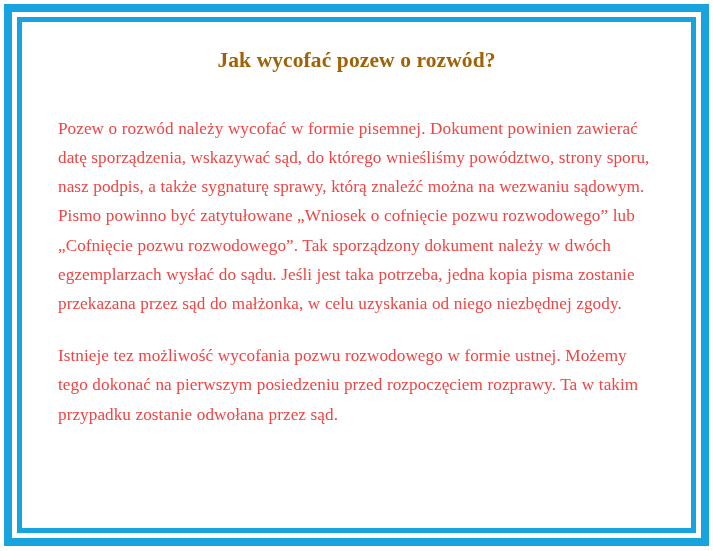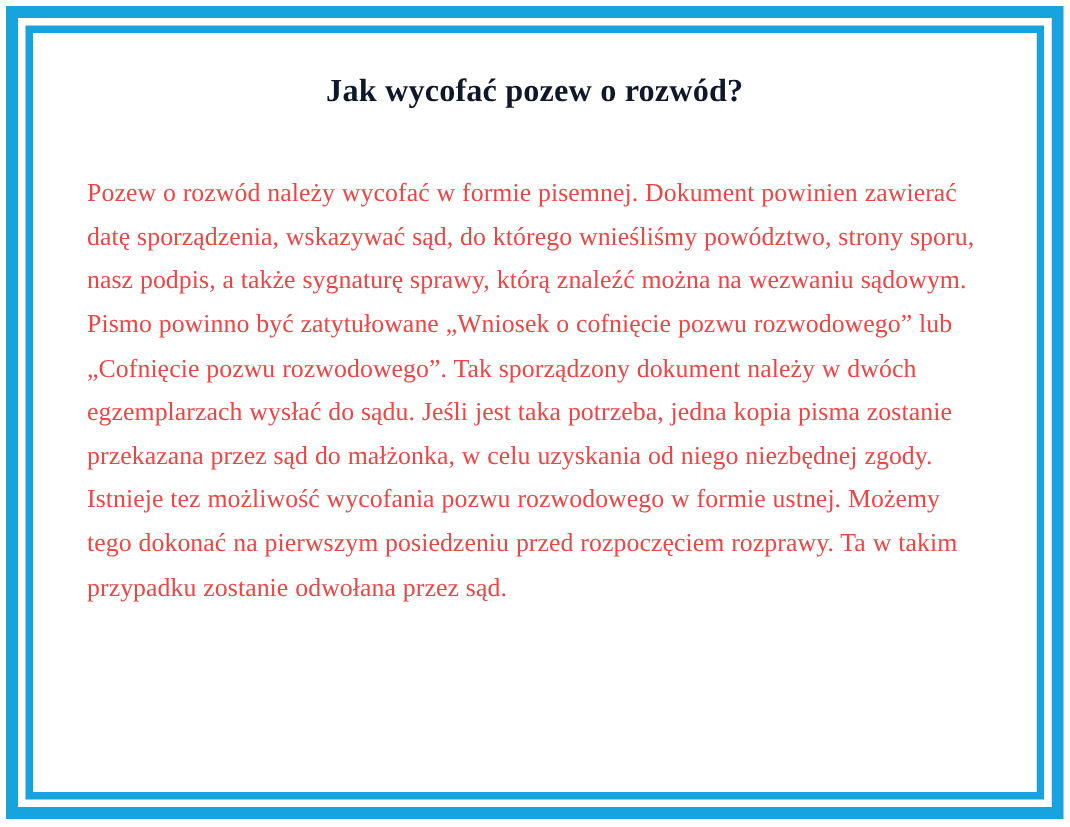--- a/index.html
+++ b/index.html
@@ -59,21 +59,21 @@
     padding: 26px 36px 10px 36px;
     overflow: hidden;
   }
 
   .doc-title {
     margin: 0;
     padding: 0;
     text-align: center;
     font-size: 21.5px;
     font-weight: bold;
-    color: #0f172a;
+    color: #a16207;
     letter-spacing: 0.1px;
     line-height: 1.2;
   }
 
   .body-copy {
     margin: 0;
     padding: 0;
   }
 
   .body-copy p {
@@ -85,20 +85,21 @@
     text-align: left;
     letter-spacing: 0.05px;
     word-spacing: 0.2px;
   }
 
   .body-copy p.para-first {
     margin-top: 40px;
   }
 
   .body-copy p.para-next {
+    margin-top: 23px;
   }
 </style>
 </head>
 <body>
 
 <div class="page">
   <div class="frame-outer">
     <div class="frame-gap">
       <div class="frame-inner">
 

